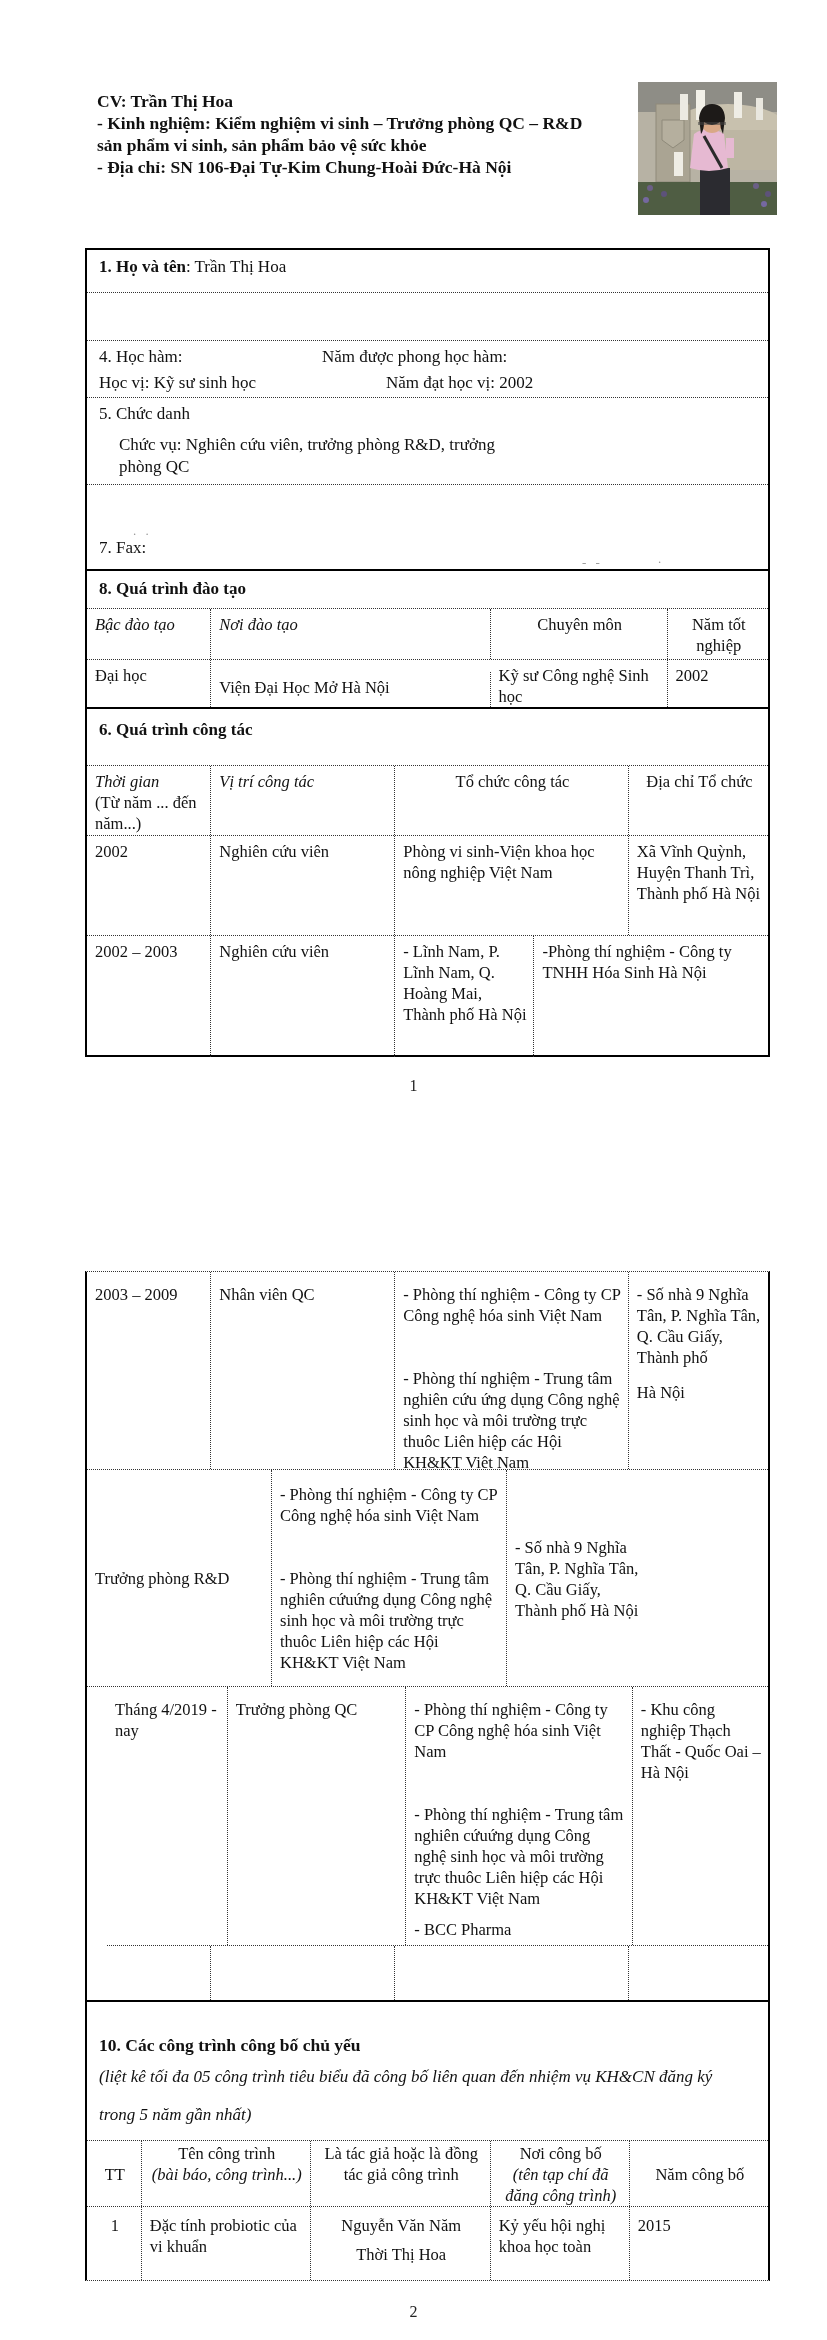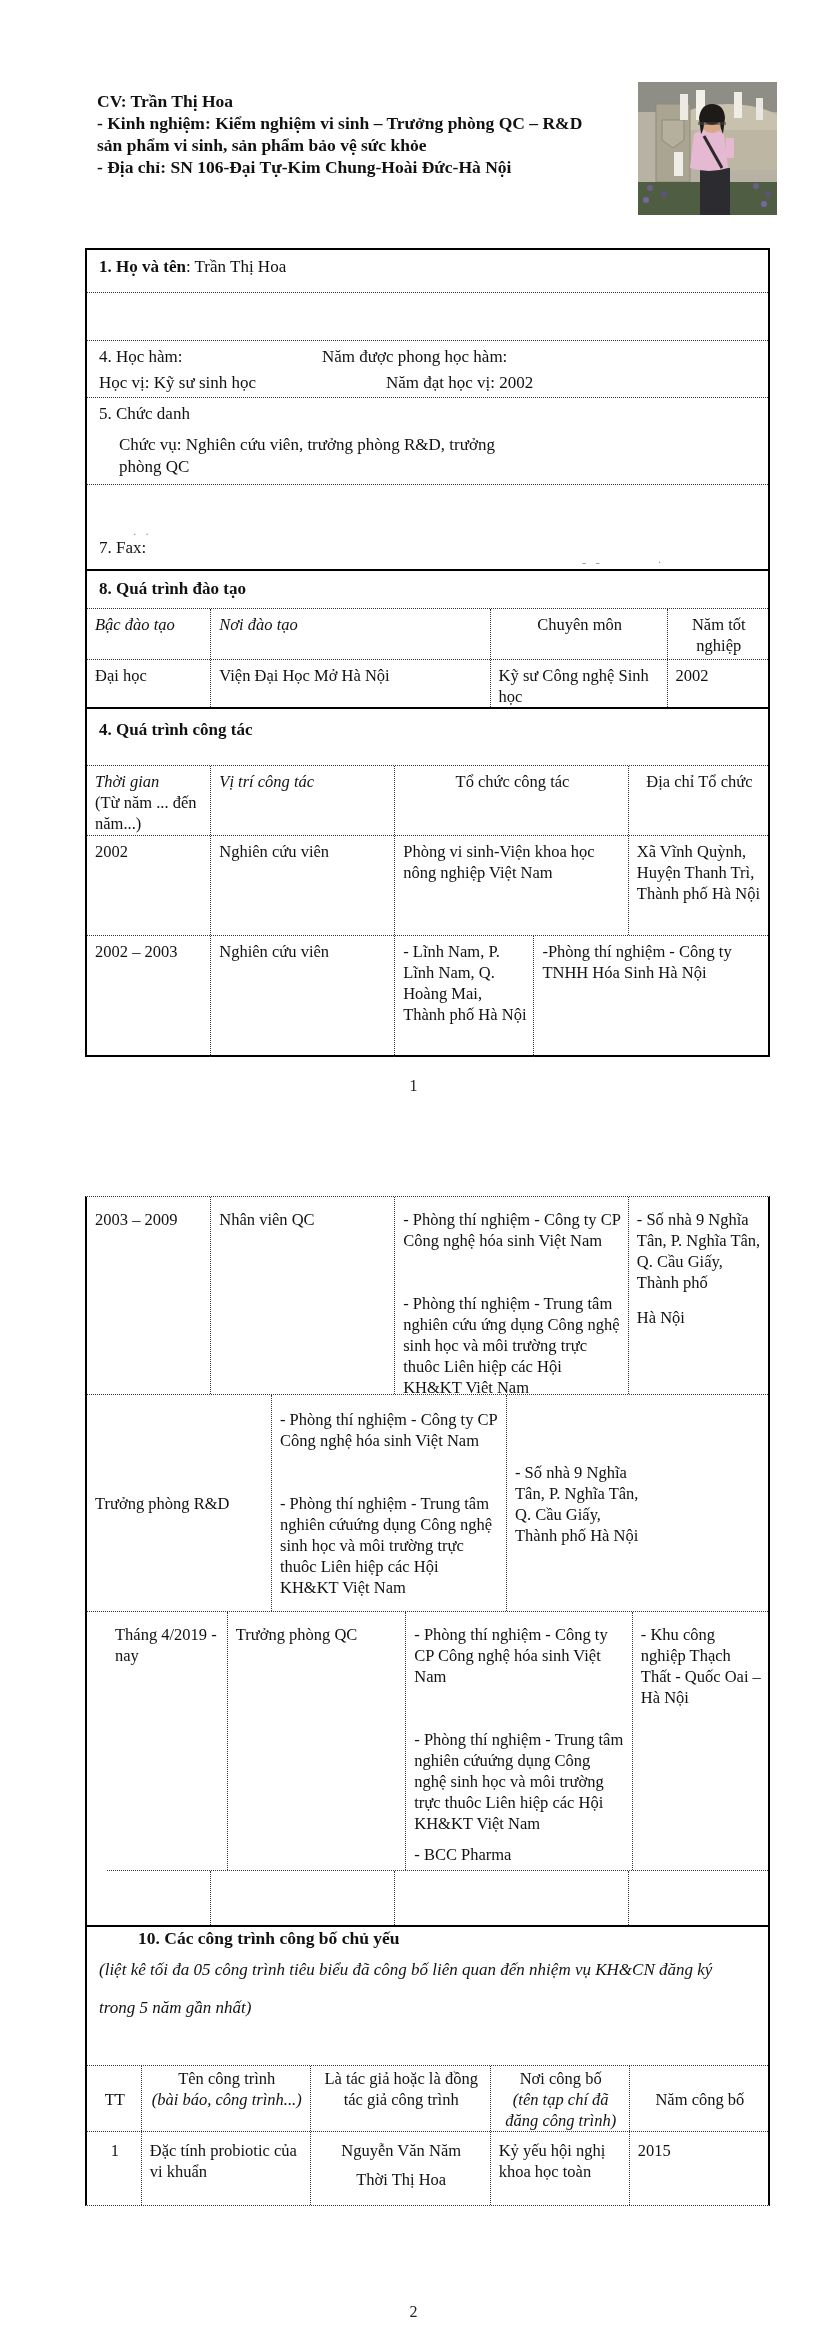--- a/index.html
+++ b/index.html
@@ -12,21 +12,21 @@
 
   
   .cv-header{left:97px;top:90px;width:545px;font-weight:bold;font-size:17.5px;line-height:22px;}
   .cv-header div{white-space:nowrap;}
 
   .photo-frame{left:638px;top:82px;width:139px;height:133px;overflow:hidden;}
 
   
   .tbl{left:85px;width:685px;box-sizing:border-box;background:#fff;}
   .tbl1{top:248px;height:809px;border:2px solid #000;}
-  .tbl2{top:1196px;height:1010px;border-left:2px solid #000;border-right:2px solid #000;
+  .tbl2{top:1271px;height:1010px;border-left:2px solid #000;border-right:2px solid #000;
         border-top:1.5px dotted #333;border-bottom:1.5px dotted #333;}
 
   .row{box-sizing:border-box;position:relative;overflow:hidden;}
   .bb-dot{border-bottom:1.5px dotted #333;}
   .bb-sol{border-bottom:2px solid #000;}
 
   .cellgrid{display:flex;box-sizing:border-box;}
   .cellgrid .c{box-sizing:border-box;border-right:1.5px dotted #333;padding:5px 6px 4px 8px;
                font-size:16.5px;line-height:21px;overflow:hidden;}
   .cellgrid .c:last-child{border-right:none;}
@@ -126,27 +126,27 @@
 
   <div class="row cellgrid bb-dot" style="height:51px;">
     <div class="c it" style="width:125px;">Bậc đào tạo</div>
     <div class="c it" style="width:281px;">Nơi đào tạo</div>
     <div class="c center" style="width:178px;">Chuyên môn</div>
     <div class="c center" style="width:101px;">Năm tốt nghiệp</div>
   </div>
 
   <div class="row cellgrid bb-sol" style="height:49px;">
     <div class="c" style="width:125px;">Đại học</div>
-    <div class="c" style="width:281px;">Viện Đại Học Mở Hà Nội</div>
+    <div class="c" style="width:281px;margin-top:12px;">Viện Đại Học Mở Hà Nội</div>
     <div class="c" style="width:178px;">Kỹ sư Công nghệ Sinh học</div>
     <div class="c" style="width:101px;">2002</div>
   </div>
 
   <div class="row bb-dot" style="height:57px;">
-    <div class="label-line b" style="padding-top:10px;">4. Quá trình công tác</div>
+    <div class="label-line b" style="padding-top:10px;">6. Quá trình công tác</div>
   </div>
 
   <div class="row cellgrid bb-dot" style="height:70px;">
     <div class="c" style="width:125px;">
       <div class="it">Thời gian</div>
       <div>(Từ năm ... đến năm...)</div>
     </div>
     <div class="c it" style="width:185px;">Vị trí công tác</div>
     <div class="c center" style="width:235px;">Tổ chức công tác</div>
     <div class="c center" style="width:140px;">Địa chỉ Tổ chức</div>
@@ -209,21 +209,21 @@
   </div>
 
   <div class="row cellgrid bb-sol" style="height:56px;">
     <div class="c" style="width:125px;"></div>
     <div class="c" style="width:185px;"></div>
     <div class="c" style="width:235px;"></div>
     <div class="c" style="width:140px;"></div>
   </div>
 
   <div class="row bb-dot" style="height:139px;">
-    <div class="label-line b" style="font-size:17.5px;margin-left:39px;">10. Các công trình công bố chủ yếu</div>
+    <div class="label-line b" style="padding-top:32px;font-size:17.5px;">10. Các công trình công bố chủ yếu</div>
     <div class="label-line it" style="padding-top:2px;line-height:38px;padding-right:10px;text-align:justify;">
       <span>(liệt kê tối đa 05 công trình tiêu biểu đã công bố liên quan đến nhiệm vụ KH&amp;CN đăng ký</span><br>
       <span>trong 5 năm gần nhất)</span>
     </div>
   </div>
 
   <div class="row cellgrid bb-dot" style="height:66px;">
     <div class="c center vcenter" style="width:55px;">TT</div>
     <div class="c center" style="width:170px;padding-top:2px;">
       <div>Tên công trình</div>

